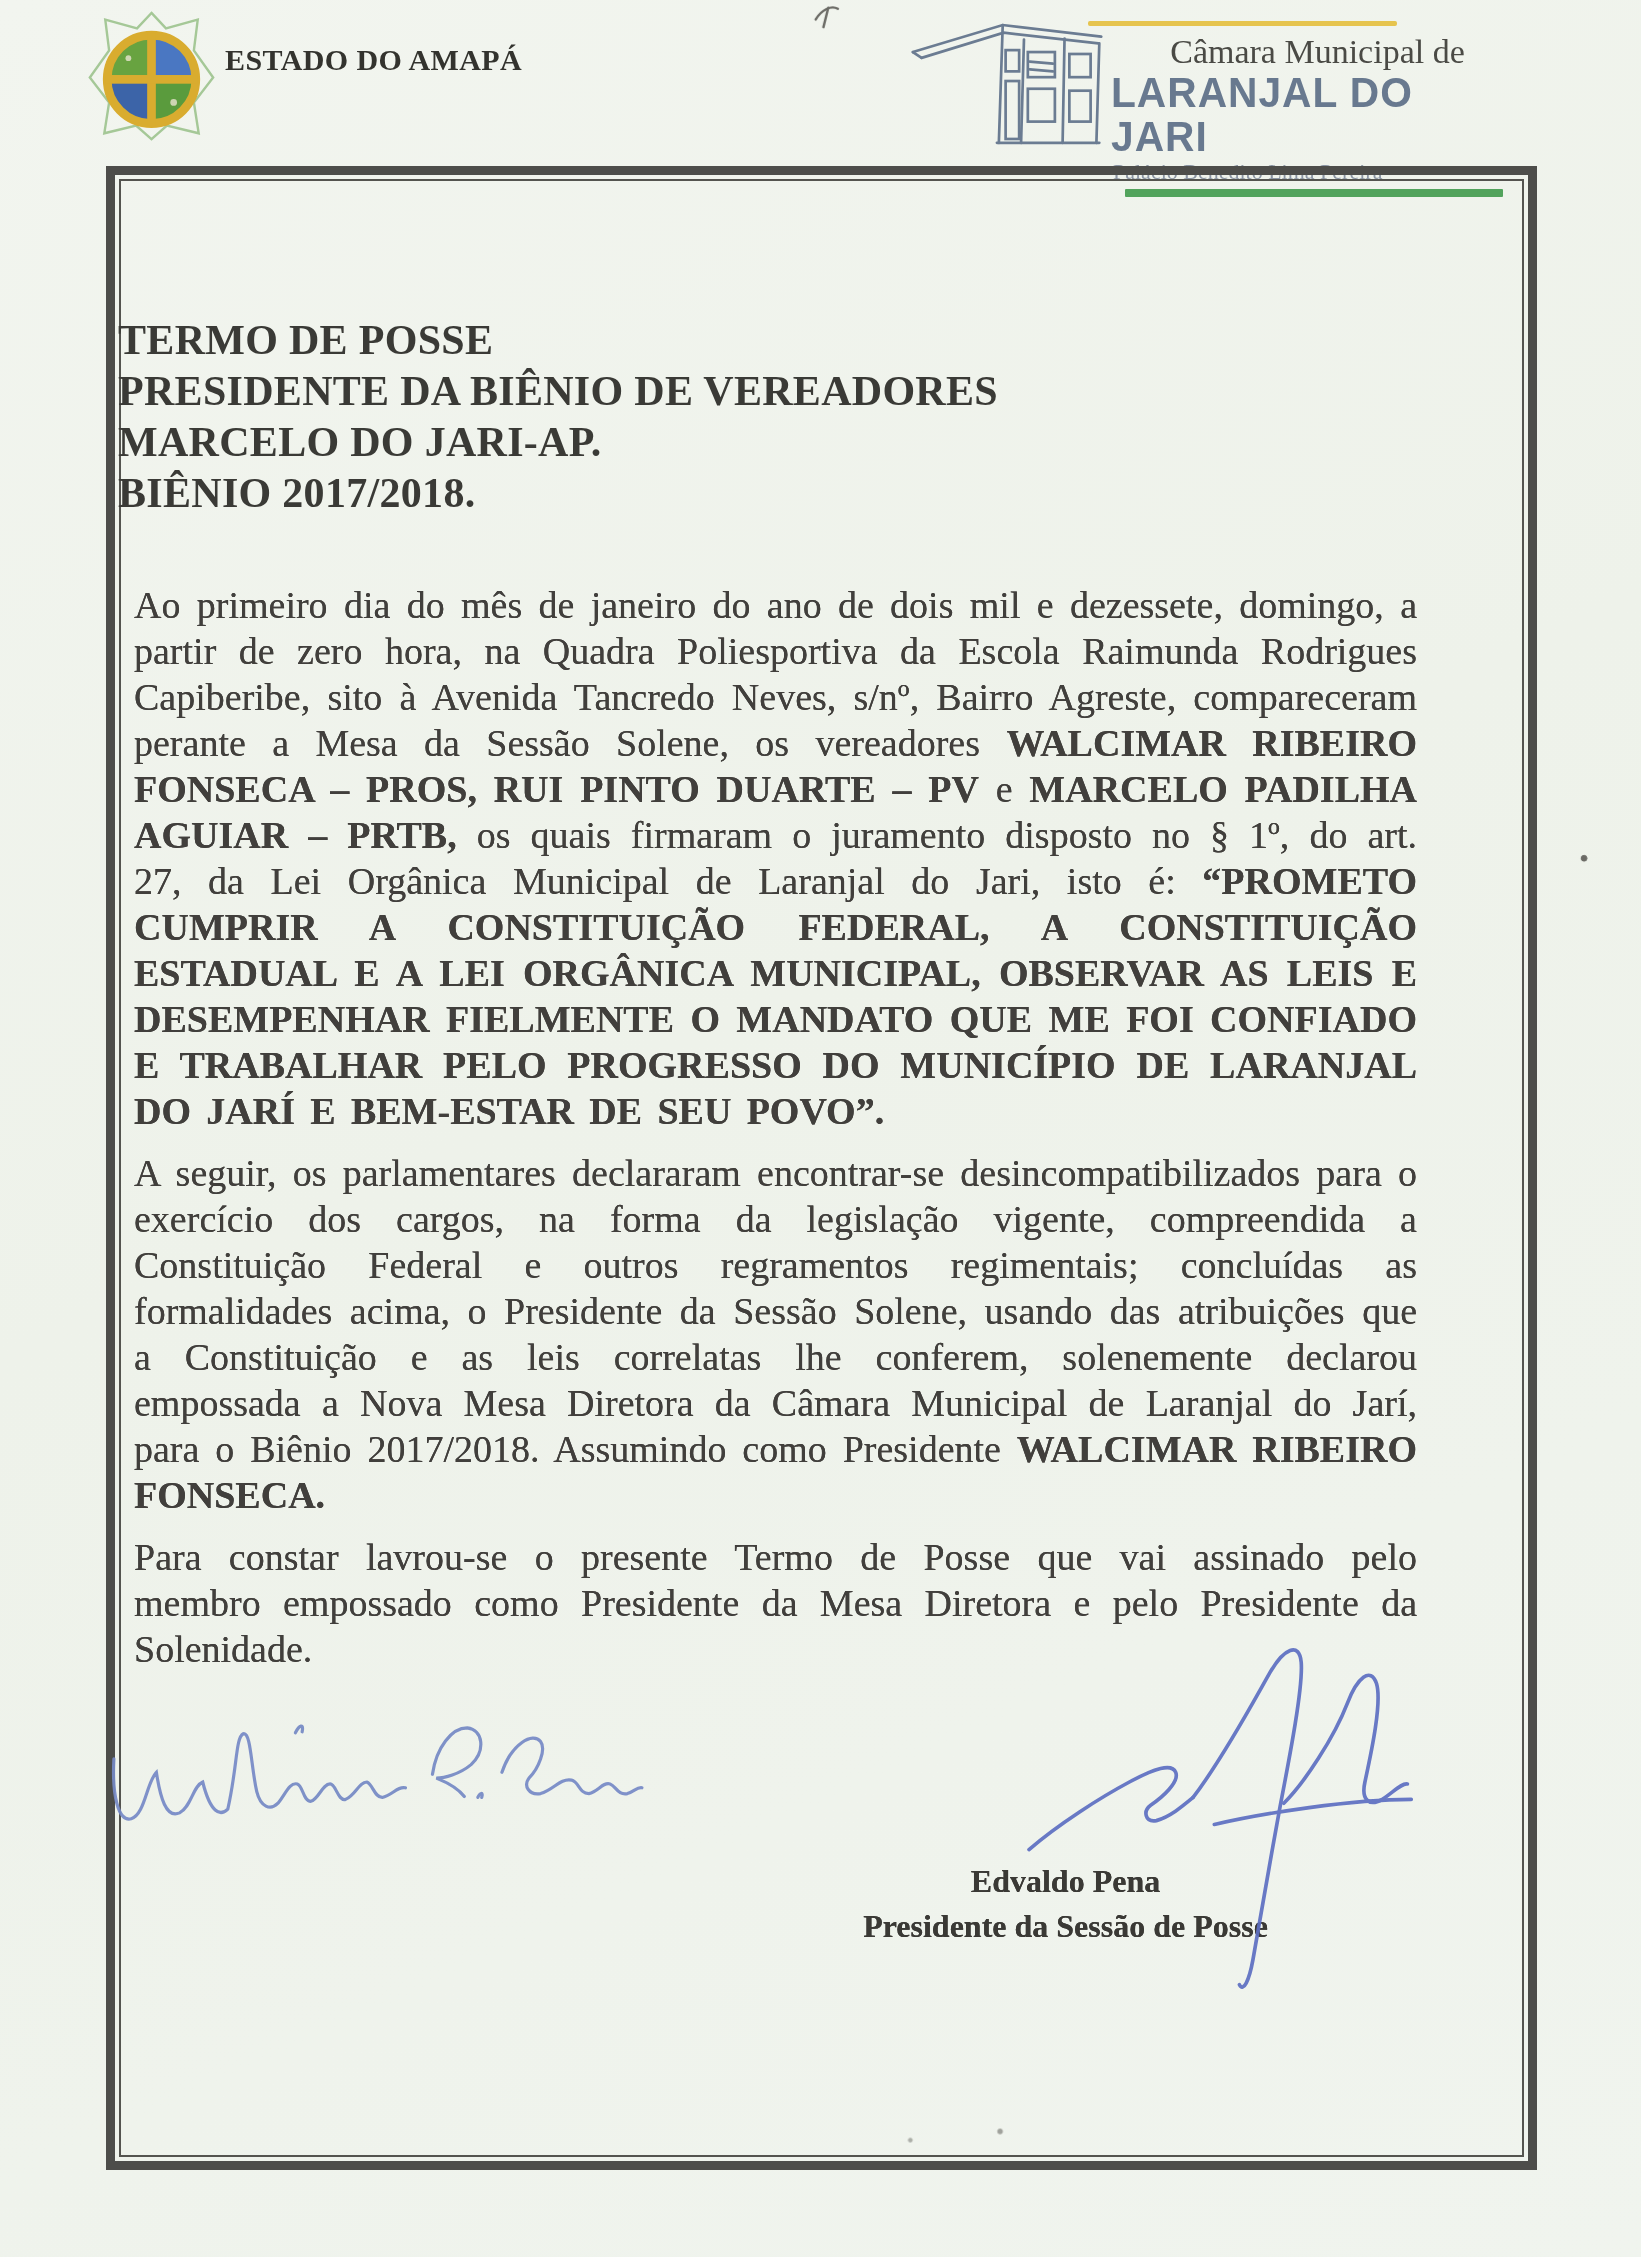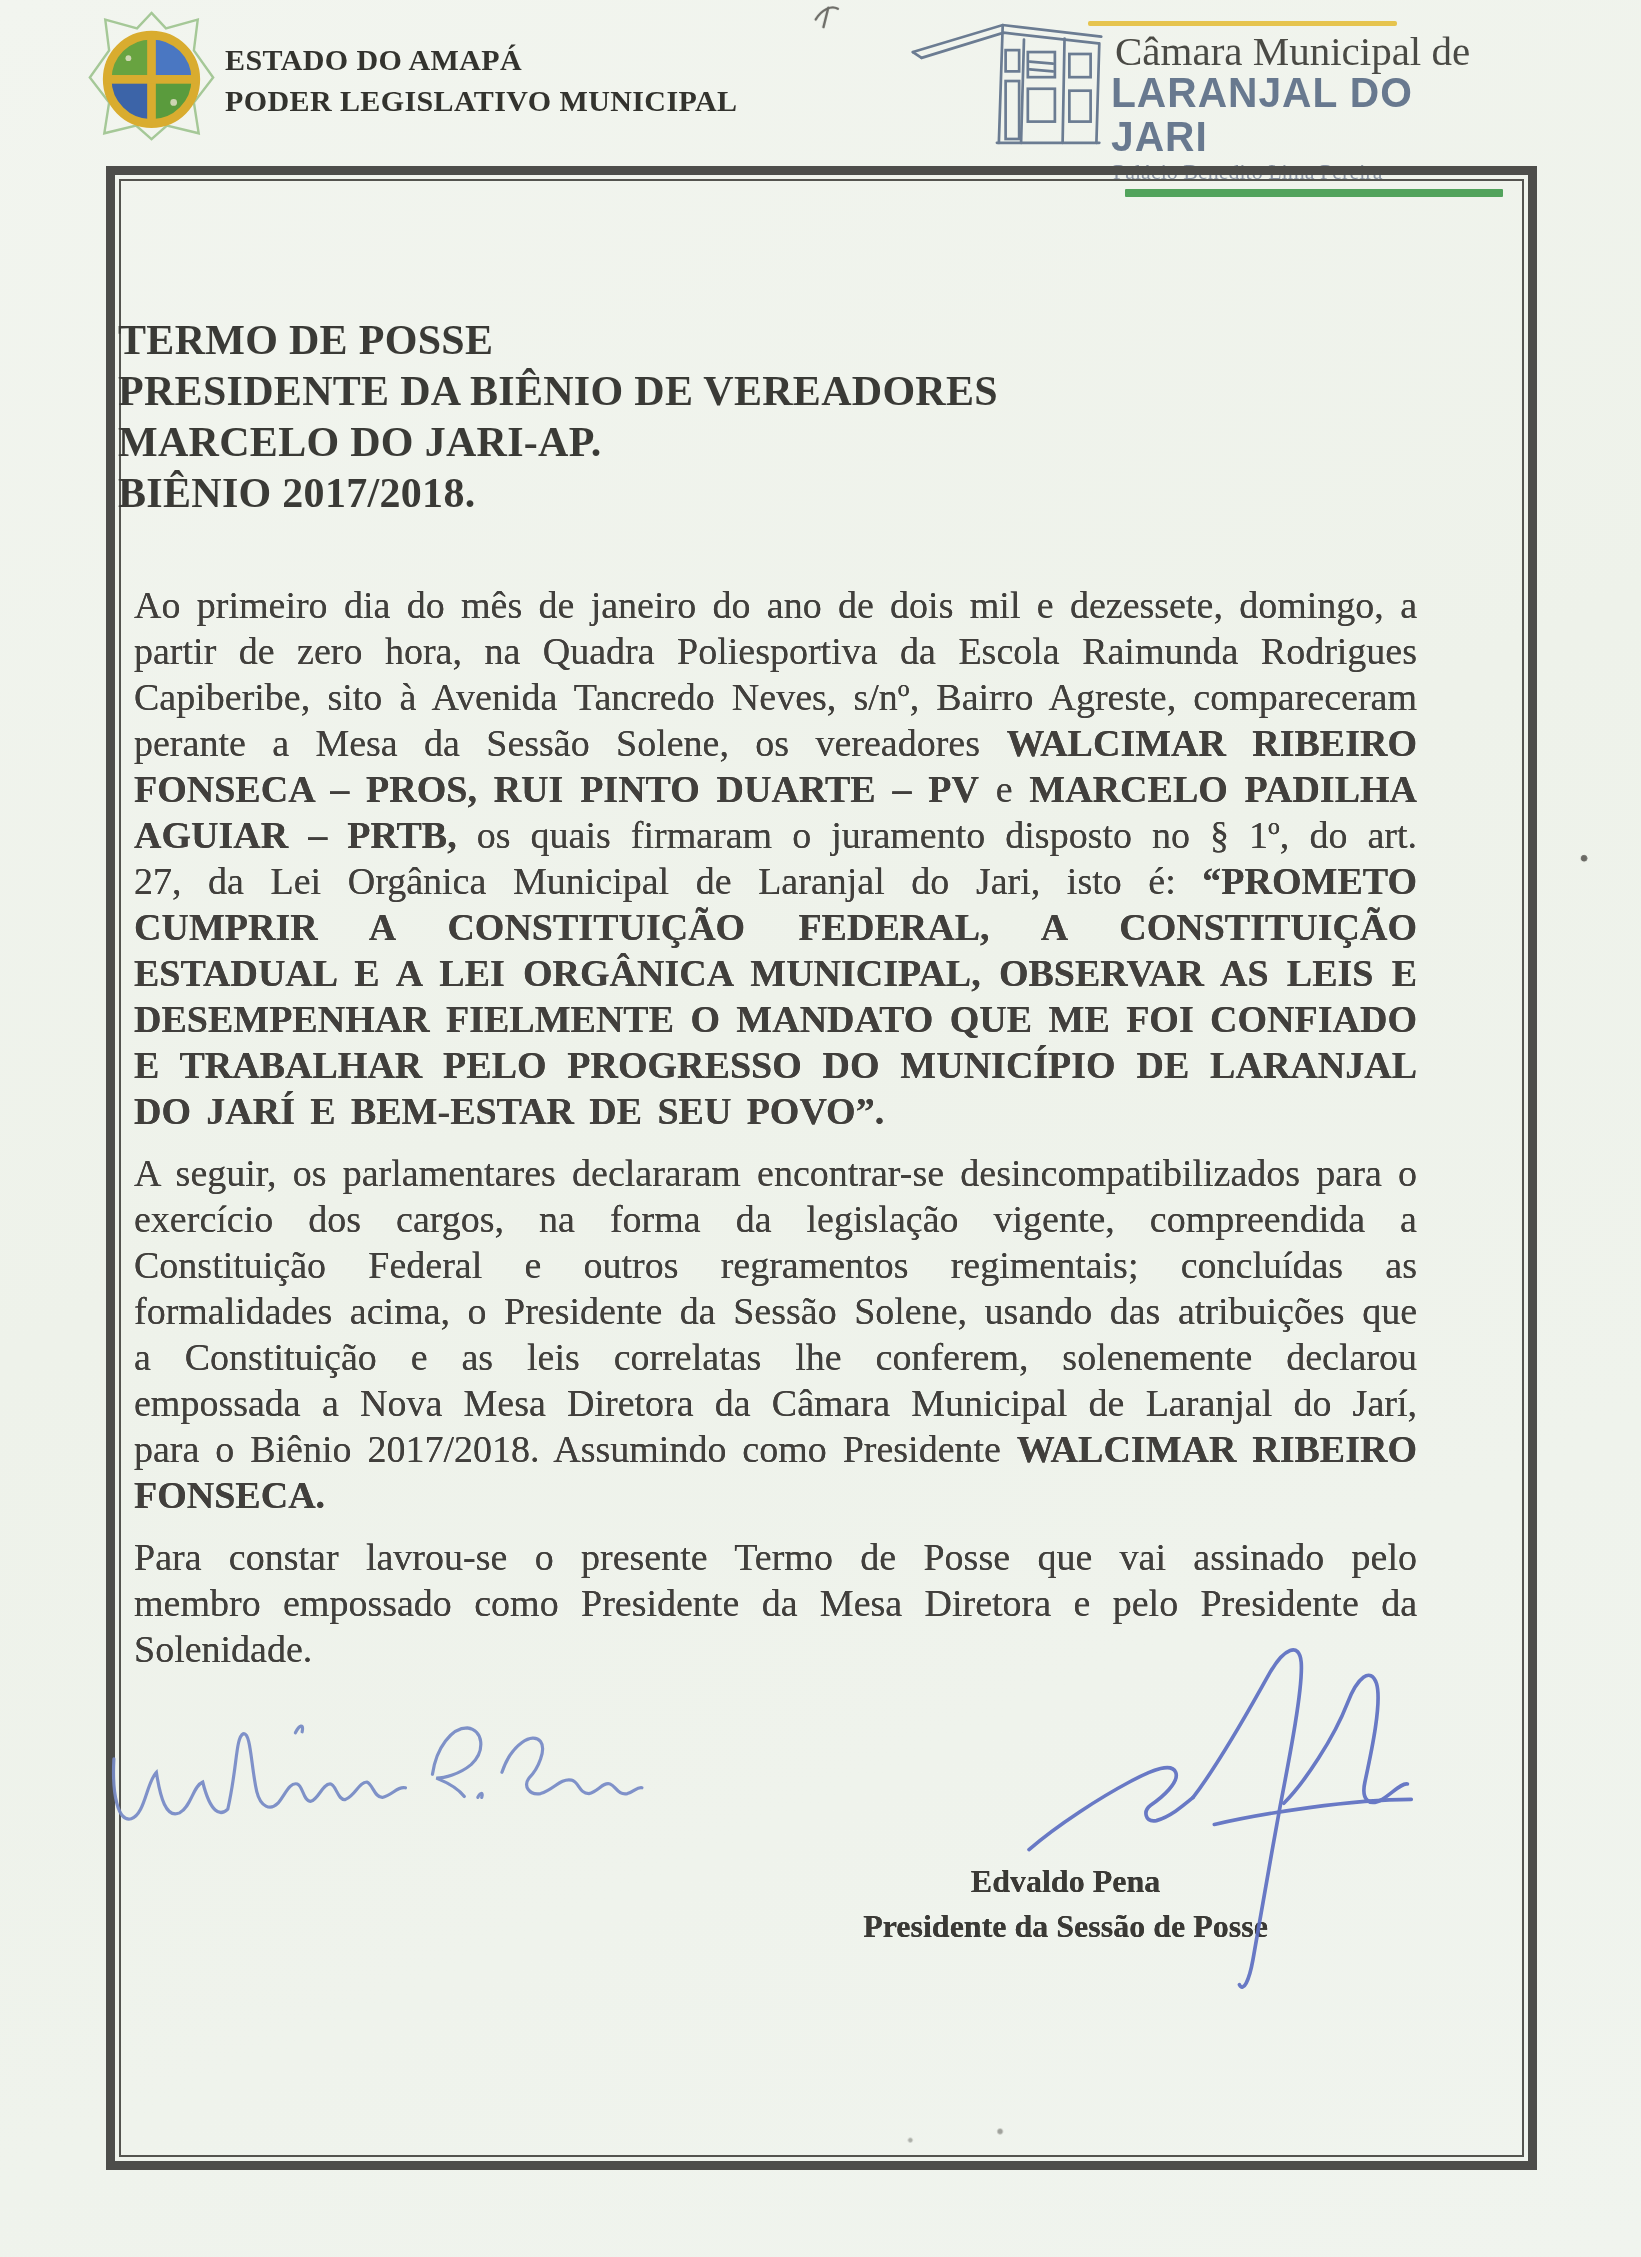--- a/index.html
+++ b/index.html
@@ -8,21 +8,21 @@
     background:linear-gradient(155deg,#f2f5ef 0%,#eef2ea 45%,#f0f4ee 100%);
     font-family:"Liberation Serif", serif;color:#3f3e3b;
   }
   
   .coat{position:absolute;left:85px;top:9.7px;}
   .org-titles{position:absolute;left:225px;top:39px;font-weight:bold;
     font-size:30px;line-height:41px;color:#33332e;letter-spacing:0.4px;}
   .building{position:absolute;left:910px;top:19.3px;}
   .logo-block{position:absolute;left:1086px;top:21px;width:434px;}
   .rule-yellow{height:4.8px;width:309px;margin-left:1.9px;border-radius:1.9px;}
-  .logo-small{font-size:41px;line-height:37px;color:#4a4a45;margin:6.8px 0 0 29px;}
+  .logo-small{font-size:34px;line-height:37px;color:#4a4a45;margin:6.8px 0 0 29px;text-align:center;}
   .logo-city{font-family:"Liberation Sans",sans-serif;font-weight:bold;
     font-size:42px;line-height:44px;letter-spacing:1px;margin:1px 0 0 25px;
     transform:scaleX(.97);transform-origin:left;}
   .logo-sub{font-size:22px;line-height:19.3px;margin:3.9px 0 0 27px;color:#8b95a3;}
   .rule-green{height:8.7px;width:378px;margin:6.8px 0 0 39px;border-radius:1px;}
   
   .frame{position:absolute;left:106px;top:166px;width:1431px;height:2004px;
     border:9.7px solid #4d4d4a;box-sizing:border-box;}
   .frame-inner{position:absolute;inset:3.9px;border:2.9px solid #54544f;}
   
@@ -53,21 +53,20 @@
     <path d="M69,72 L69,118 A46,46 0 0 1 23,72 Z" fill="#3c64a8"></path>
     <circle cx="69" cy="72" r="46" fill="none" stroke="#d9ac2f" stroke-width="9"></circle>
     <rect x="64.5" y="24" width="9" height="96" fill="#d9ac2f"></rect>
     <rect x="21" y="67.5" width="96" height="9" fill="#d9ac2f"></rect>
     <circle cx="45" cy="50" r="3" fill="#e9e4cf" opacity=".8"></circle>
     <circle cx="92" cy="96" r="3.5" fill="#e9e4cf" opacity=".8"></circle>
   </svg>
 
   <div class="org-titles">
     <div>ESTADO DO AMAPÁ</div>
-    <div>PODER LEGISLATIVO MUNICIPAL</div>
   </div>
 
   <svg class="building" width="198" height="126" viewBox="0 0 205 130">
     <g fill="none" stroke="#5d7089" stroke-width="2.8" stroke-linecap="round" opacity=".9">
       <path d="M3,34 L96,6 L198,18"></path>
       <path d="M12,40 L97,14 L195,25"></path>
       <path d="M3,34 L12,40"></path>
       <path d="M96,6 L92,128"></path>
       <path d="M118,21 L115,128"></path>
       <path d="M160,20 L158,128"></path>

